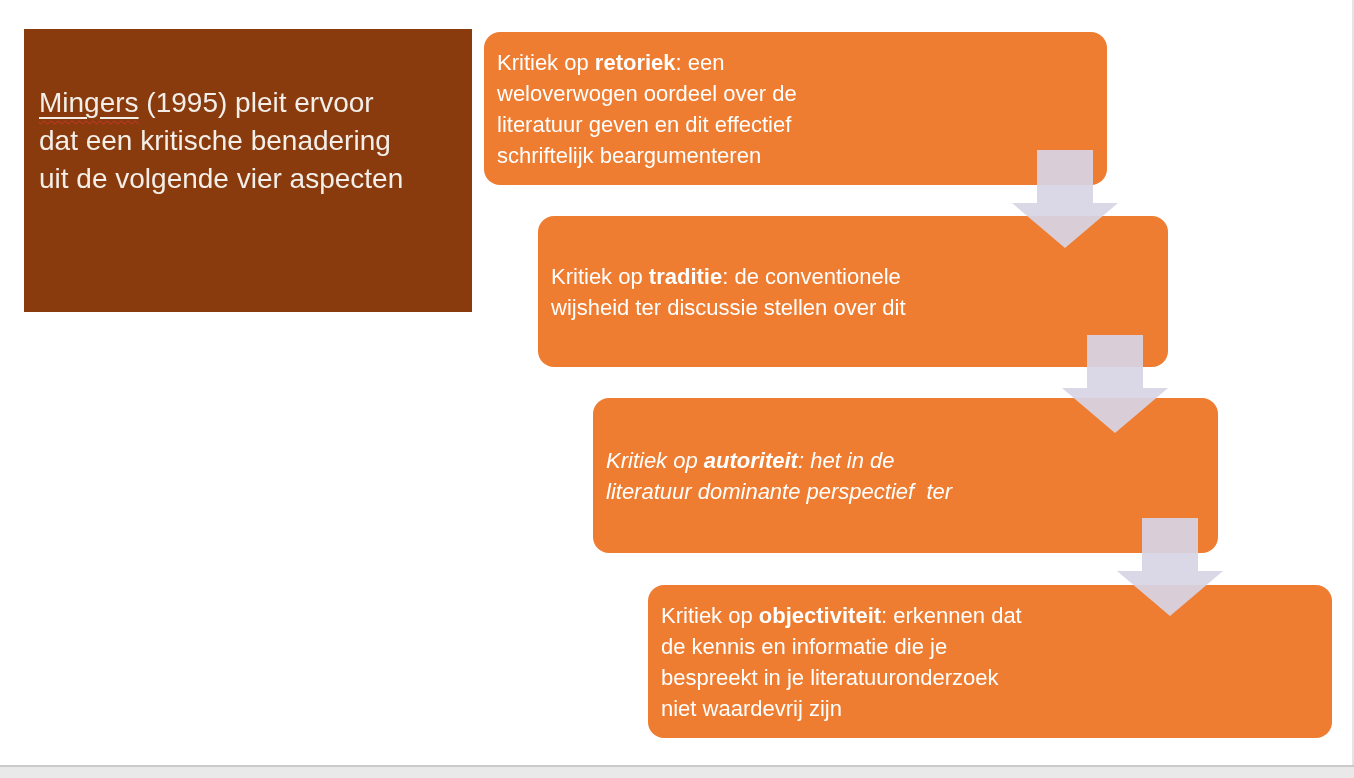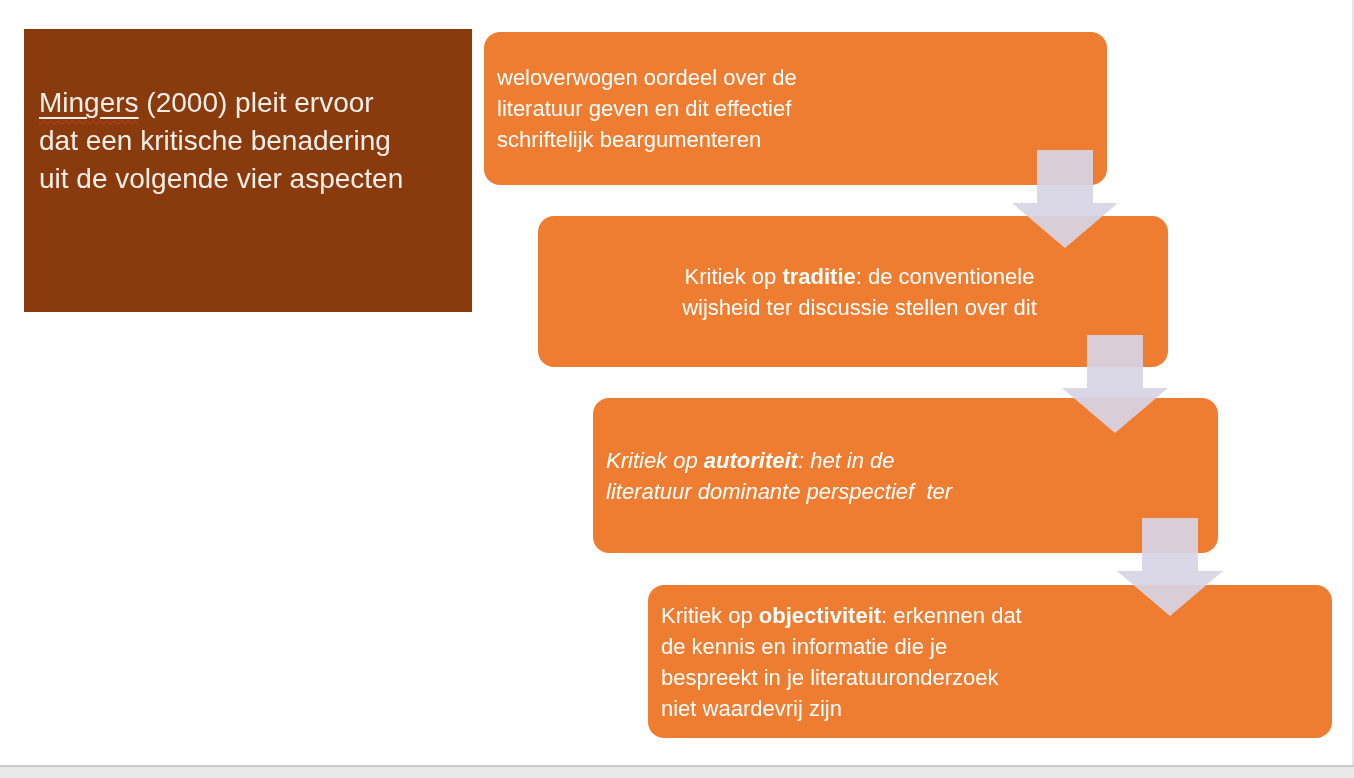--- a/index.html
+++ b/index.html
@@ -34,42 +34,43 @@
   }
   
   .step {
     position:absolute; background:var(--orange,#EE7D31); border-radius:16px;
     color:#ffffff; font-size:22px; line-height:31px;
     display:flex; flex-direction:column; justify-content:center;
     padding-left:13px; box-sizing:border-box;
   }
   .step b { font-weight:bold; }
   .s1 { left:484px; top:32px;  width:623px; height:153px; }
-  .s2 { left:538px; top:216px; width:630px; height:151px;align-items:center; }
+  .s2 { left:538px; top:216px; width:630px; height:151px; }
   .s3 { left:593px; top:398px; width:625px; height:155px;font-style:italic; }
   .s4 { left:648px; top:585px; width:684px; height:153px; }
   
   .arrow { position:absolute; width:106px; height:98px; }
   .a1 { left:1012px; top:150px; }
   .a2 { left:1062px; top:335px; }
   .a3 { left:1117px; top:518px; }
   .arrow polygon { fill:var(--arrow,#D7D5E5); fill-opacity:0.92; }
 </style>
 </head>
 <body>
 
 <div class="stage">
 
   <div class="intro-box">
-    <div class="line"><span class="u-spell"><span class="u-word">Mingers</span></span><span> (2000) pleit ervoor</span></div>
+    <div class="line"><span class="u-spell"><span class="u-word">Mingers</span></span><span> (1995) pleit ervoor</span></div>
     <div class="line">dat een kritische benadering</div>
     <div class="line">uit de volgende vier aspecten</div>
   </div>
 
   <div class="step s1">
+    <div class="line"><span>Kritiek op </span><b>retoriek</b><span>: een</span></div>
     <div class="line">weloverwogen oordeel over de</div>
     <div class="line">literatuur geven en dit effectief</div>
     <div class="line">schriftelijk beargumenteren</div>
   </div>
 
   <div class="step s2">
     <div class="line"><span>Kritiek op </span><b>traditie</b><span>: de conventionele</span></div>
     <div class="line">wijsheid ter discussie stellen over dit</div>
   </div>
 

